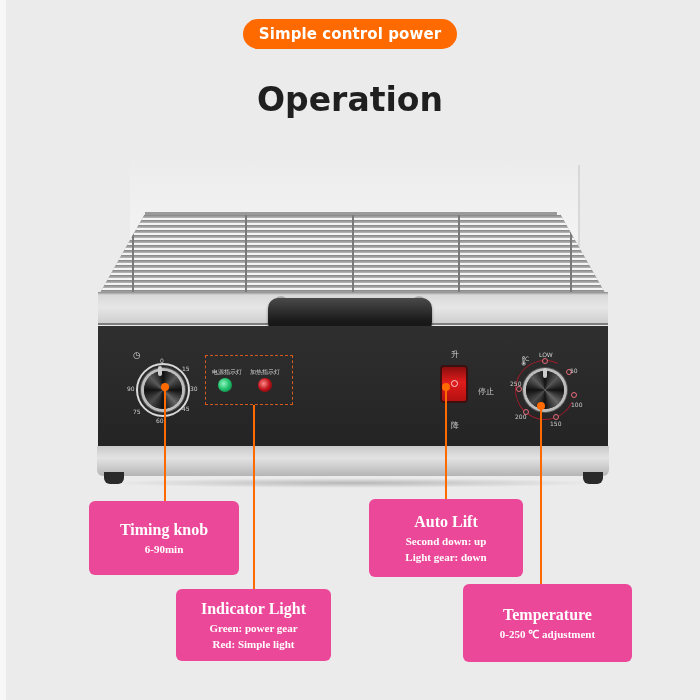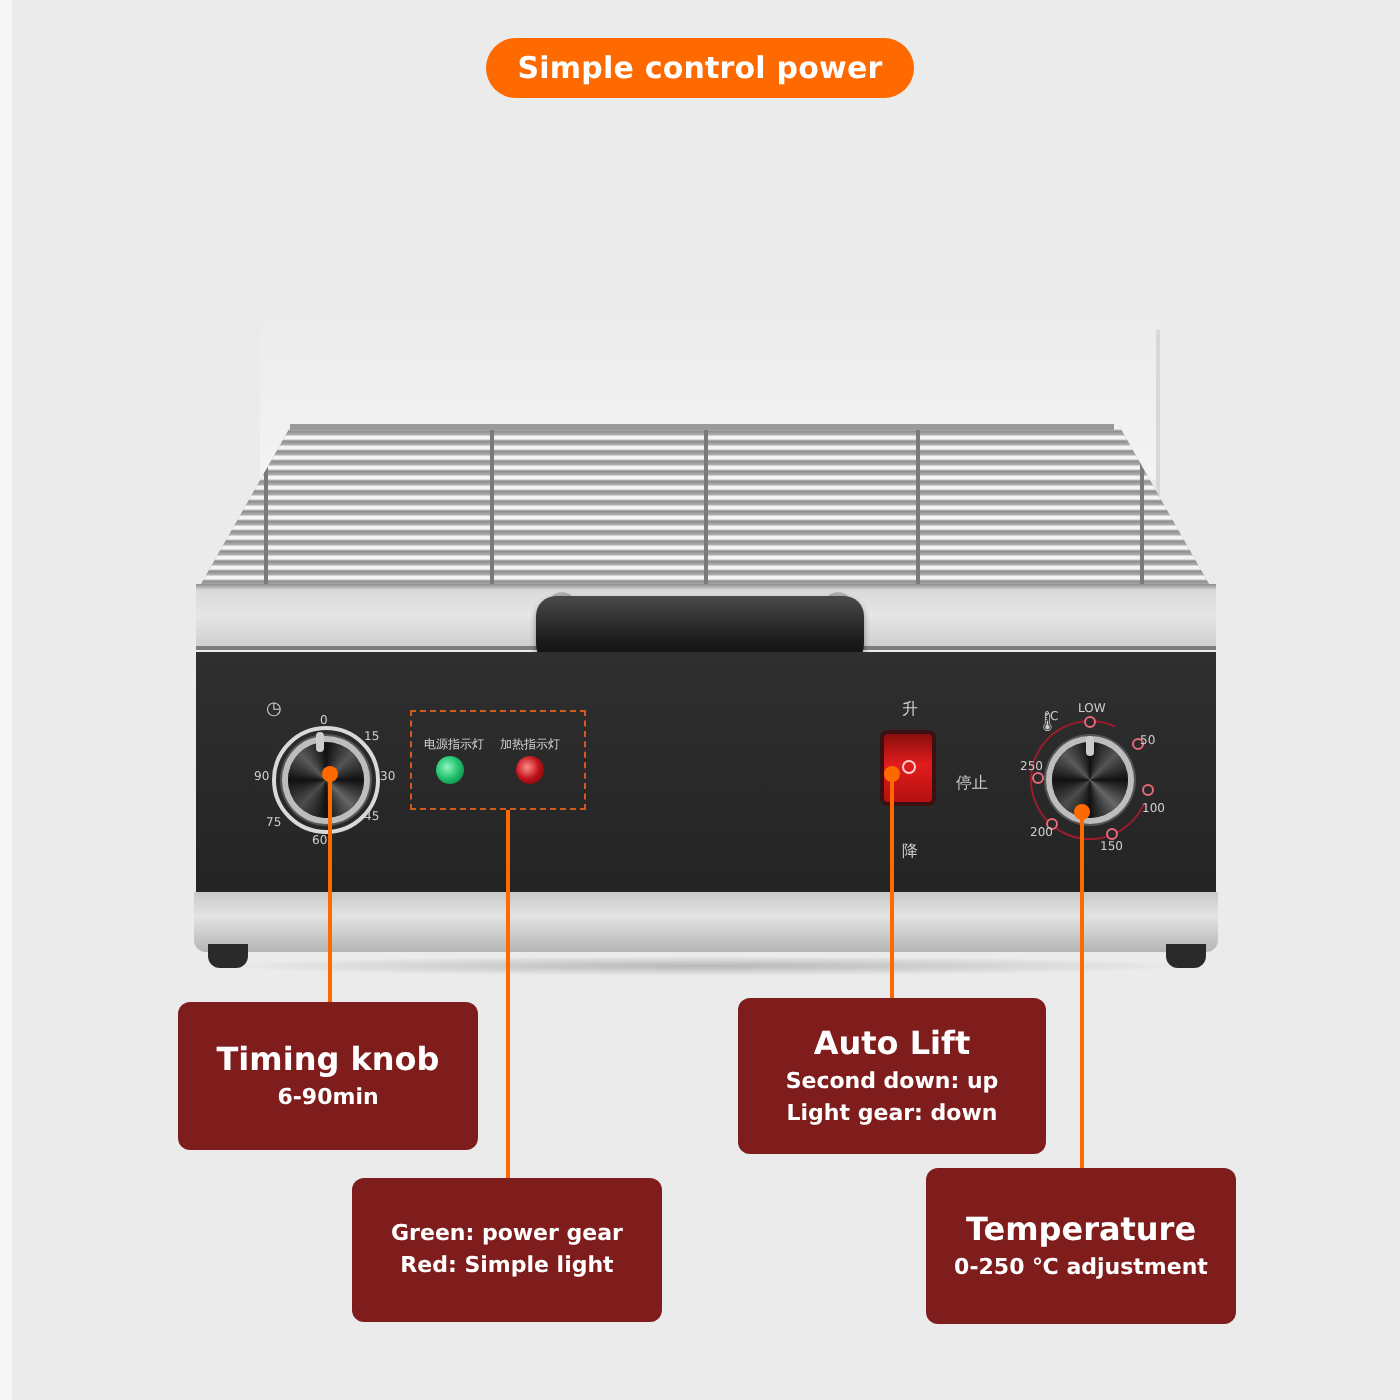--- a/index.html
+++ b/index.html
@@ -89,36 +89,37 @@
 
   
   .rocker { position: absolute; left: 442px; top: 367px; width: 24px; height: 34px; background: linear-gradient(180deg, #8a0e0e, #e11c1c 45%, #b51010); border-radius: 2px; box-shadow: 0 0 0 2px #3a1010; }
   .rocker-o { position: absolute; left: 451px; top: 380px; width: 7px; height: 7px; border: 1.5px solid #ffd0d0; border-radius: 50%; }
   .cn-label { position: absolute; color: #cfcfcf; font-size: 8px; }
 
   
   .line { position: absolute; background: #ff6a00; width: 2px; }
   .dot { position: absolute; width: 8px; height: 8px; border-radius: 50%; background: #ff6a00; }
   .callout {
-    position: absolute; background: #7f1d1d; border-radius: 6px; color: #fff;
-    display: flex; flex-direction: column; align-items: center; justify-content: center; text-align: center;
+    position: absolute; background: #ec4899; border-radius: 6px; color: #fff;
+    display: flex; flex-direction: column; align-items: center; justify-content: center; text-align: center; font-family: Liberation Serif, serif;
   }
   .callout .h { font-size: 16px; font-weight: bold; line-height: 22px; }
   .callout .s { font-size: 11px; font-weight: bold; line-height: 16px; }
 </style>
 </head>
 <body>
 
 <div class="left-strip"></div>
 
 <div class="pill">
   <span>Simple control power</span>
 </div>
 
 <div class="title">
+  <div>Operation</div>
 </div>
 
 <div>
   <div class="backdrop"></div>
   <div class="backdrop-edge-r"></div>
 
   <div class="rack"></div>
   <div class="rack-bars">
     <div class="rack-bar" style="left:32px"></div>
     <div class="rack-bar" style="left:145px"></div>
@@ -192,26 +193,27 @@
 
 <div class="dot" style="left:537px;top:402px;"></div>
 <div class="line" style="left:540px;top:406px;height:178px;"></div>
 
 <div class="callout" style="left:89px;top:501px;width:150px;height:74px;">
   <div class="h">Timing knob</div>
   <div class="s">6-90min</div>
 </div>
 
 <div class="callout" style="left:176px;top:589px;width:155px;height:72px;">
+  <div class="h">Indicator Light</div>
   <div class="s">Green: power gear</div>
   <div class="s">Red: Simple light</div>
 </div>
 
 <div class="callout" style="left:369px;top:499px;width:154px;height:78px;">
   <div class="h">Auto Lift</div>
   <div class="s">Second down: up</div>
   <div class="s">Light gear: down</div>
 </div>
 
-<div class="callout" style="left:463px;top:584px;width:155px;height:78px;">
+<div class="callout" style="left:463px;top:584px;width:169px;height:78px;">
   <div class="h">Temperature</div>
   <div class="s">0-250 ℃ adjustment</div>
 </div>
 
 </body></html>

